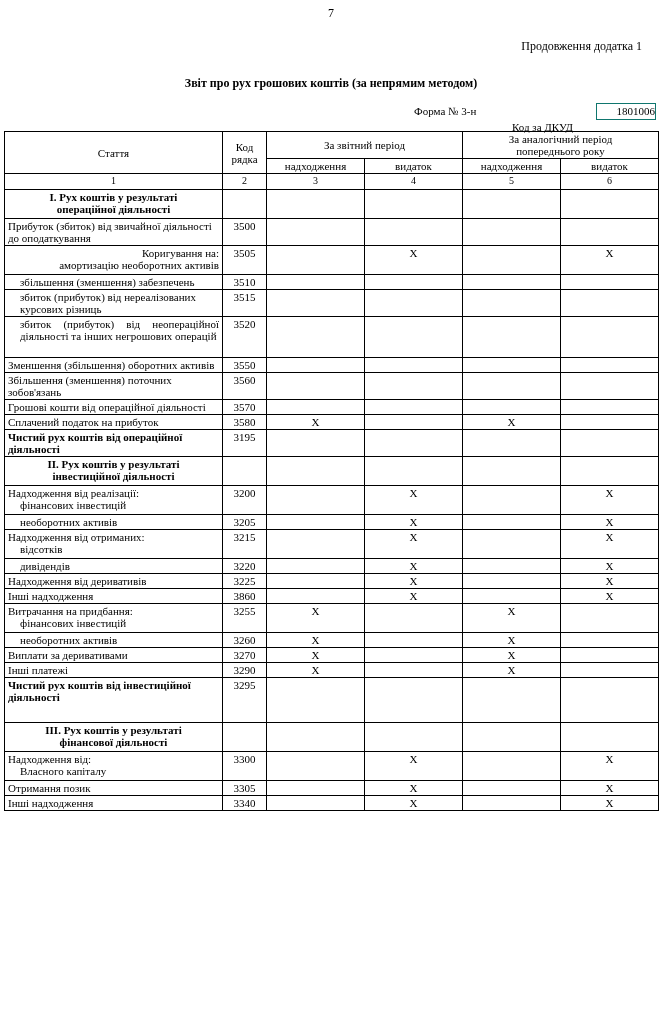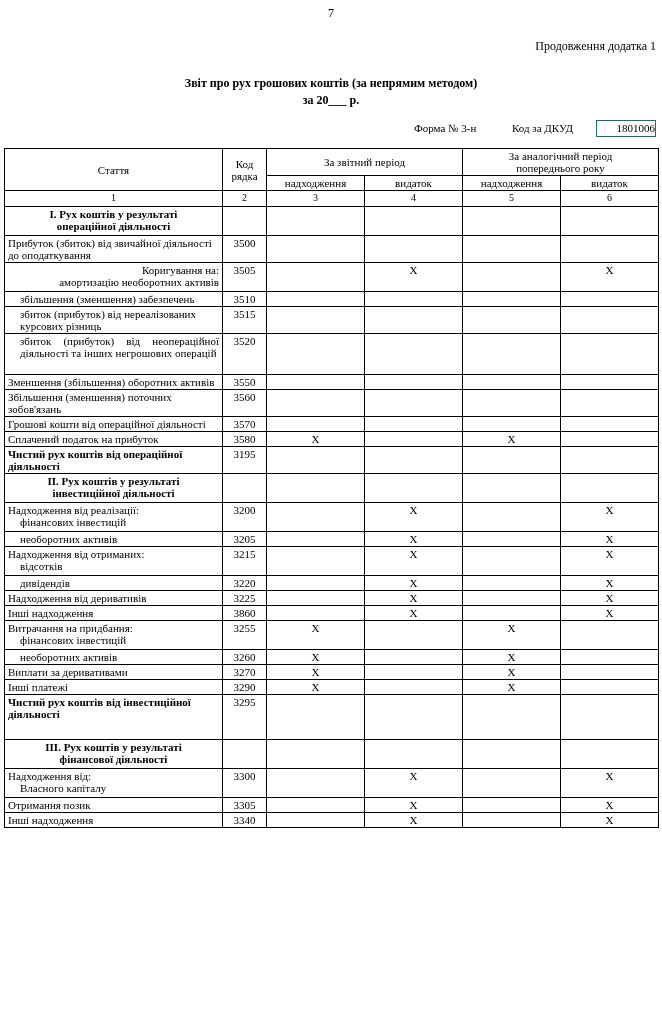--- a/index.html
+++ b/index.html
@@ -24,21 +24,21 @@
   }
   .page-number {
     text-align: center;
     font-size: 12px;
     padding-top: 6px;
     letter-spacing: 0.2px;
   }
   .appendix-line {
     text-align: right;
     font-size: 12px;
-    padding-right: 6px;
+    padding-right: 20px;
     padding-top: 18px;
   }
 
   
   .head-block {
     position: relative;
     margin-top: 16px;
     height: 70px;
   }
   .kody-box {
@@ -133,21 +133,21 @@
   }
   .form-row .form-label {
     position: absolute;
     left: 414px;
     top: 2px;
     white-space: nowrap;
   }
   .form-row .dkud-label {
     position: absolute;
     left: 512px;
-    top: 2px;
+    top: 18px;
     white-space: nowrap;
   }
   .dkud-box {
     position: absolute;
     left: 596px;
     top: 0;
     width: 58px;
     height: 15px;
     border: 1px solid #0f766e;
     text-align: right;
@@ -198,21 +198,20 @@
 <body>
 
 <div class="page">
 
   <div class="page-number">7</div>
   <div class="appendix-line">Продовження додатка 1</div>
 
 
   <div class="title-block">
     <div class="title-main">Звіт про рух грошових коштів (за непрямим методом)</div>
-    <div class="title-sub">за 20___ р.</div>
   </div>
 
   <div class="form-row">
     <span class="form-label">Форма № 3-н</span>
     <span class="dkud-label">Код за ДКУД</span>
     <span class="dkud-box">1801006</span>
   </div>
 
   <table class="main">
     <colgroup>

